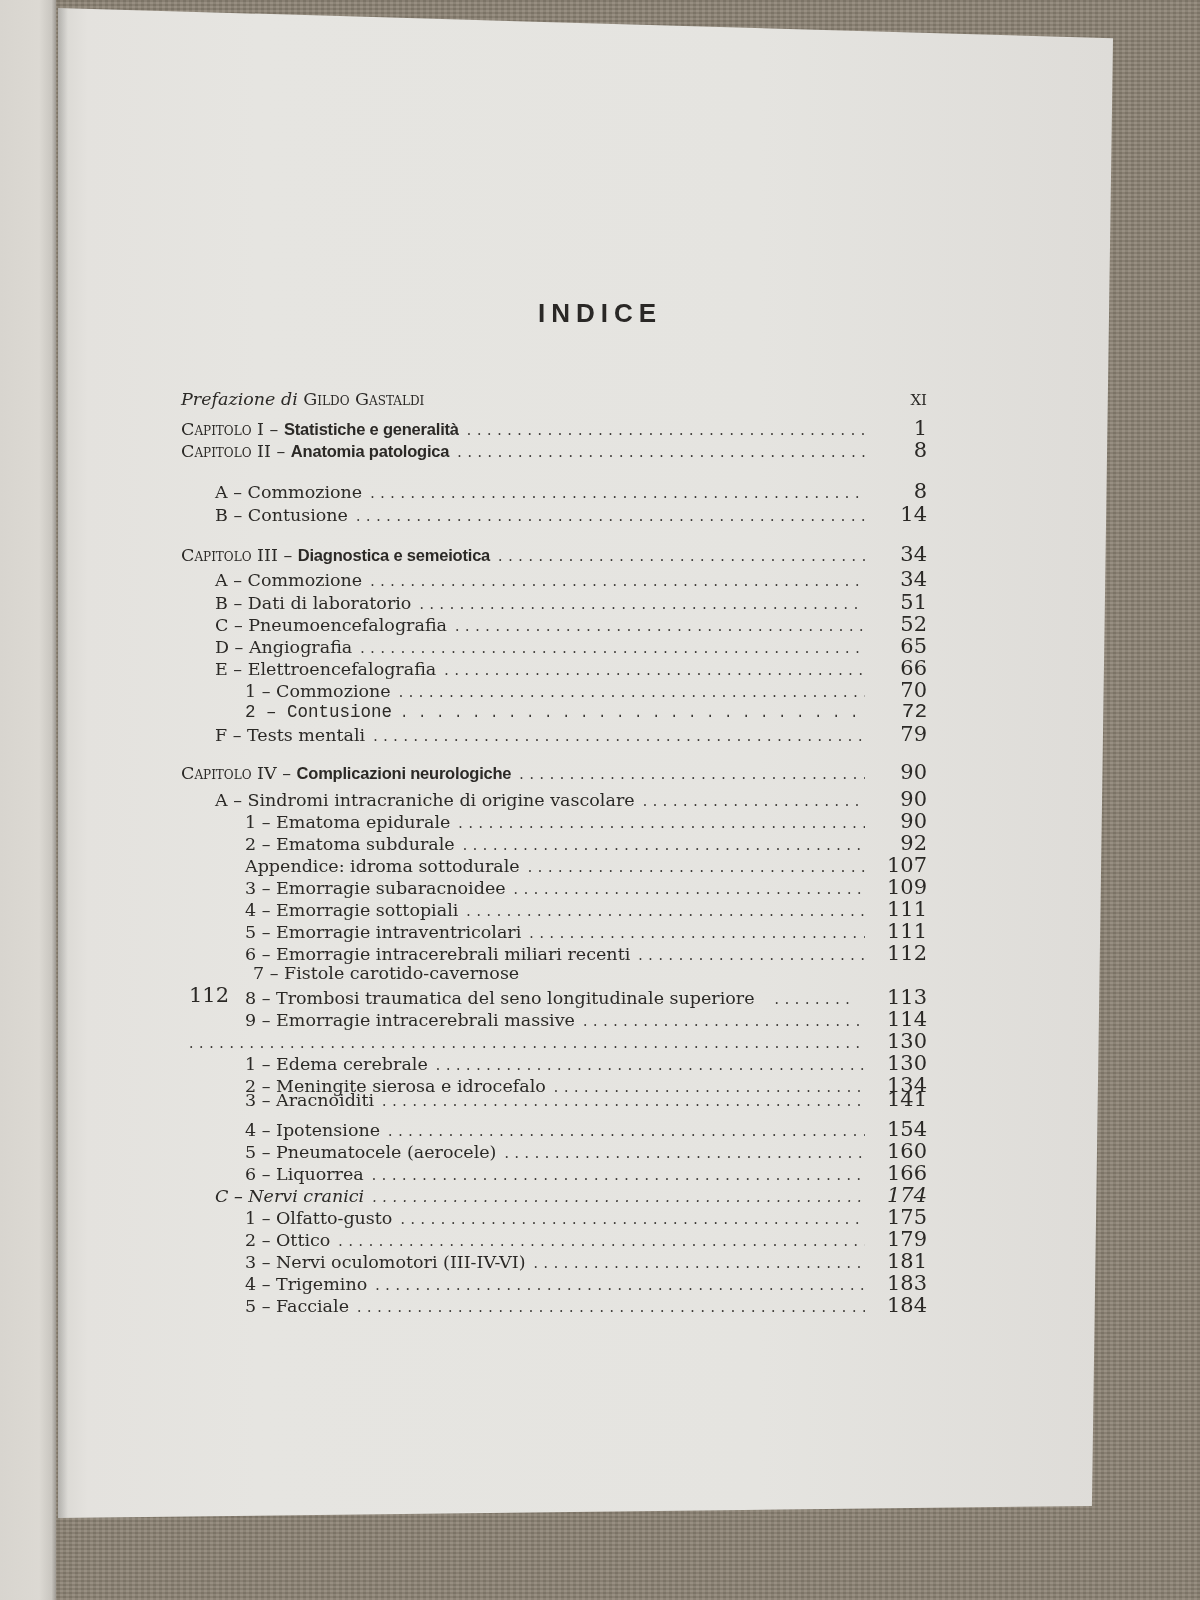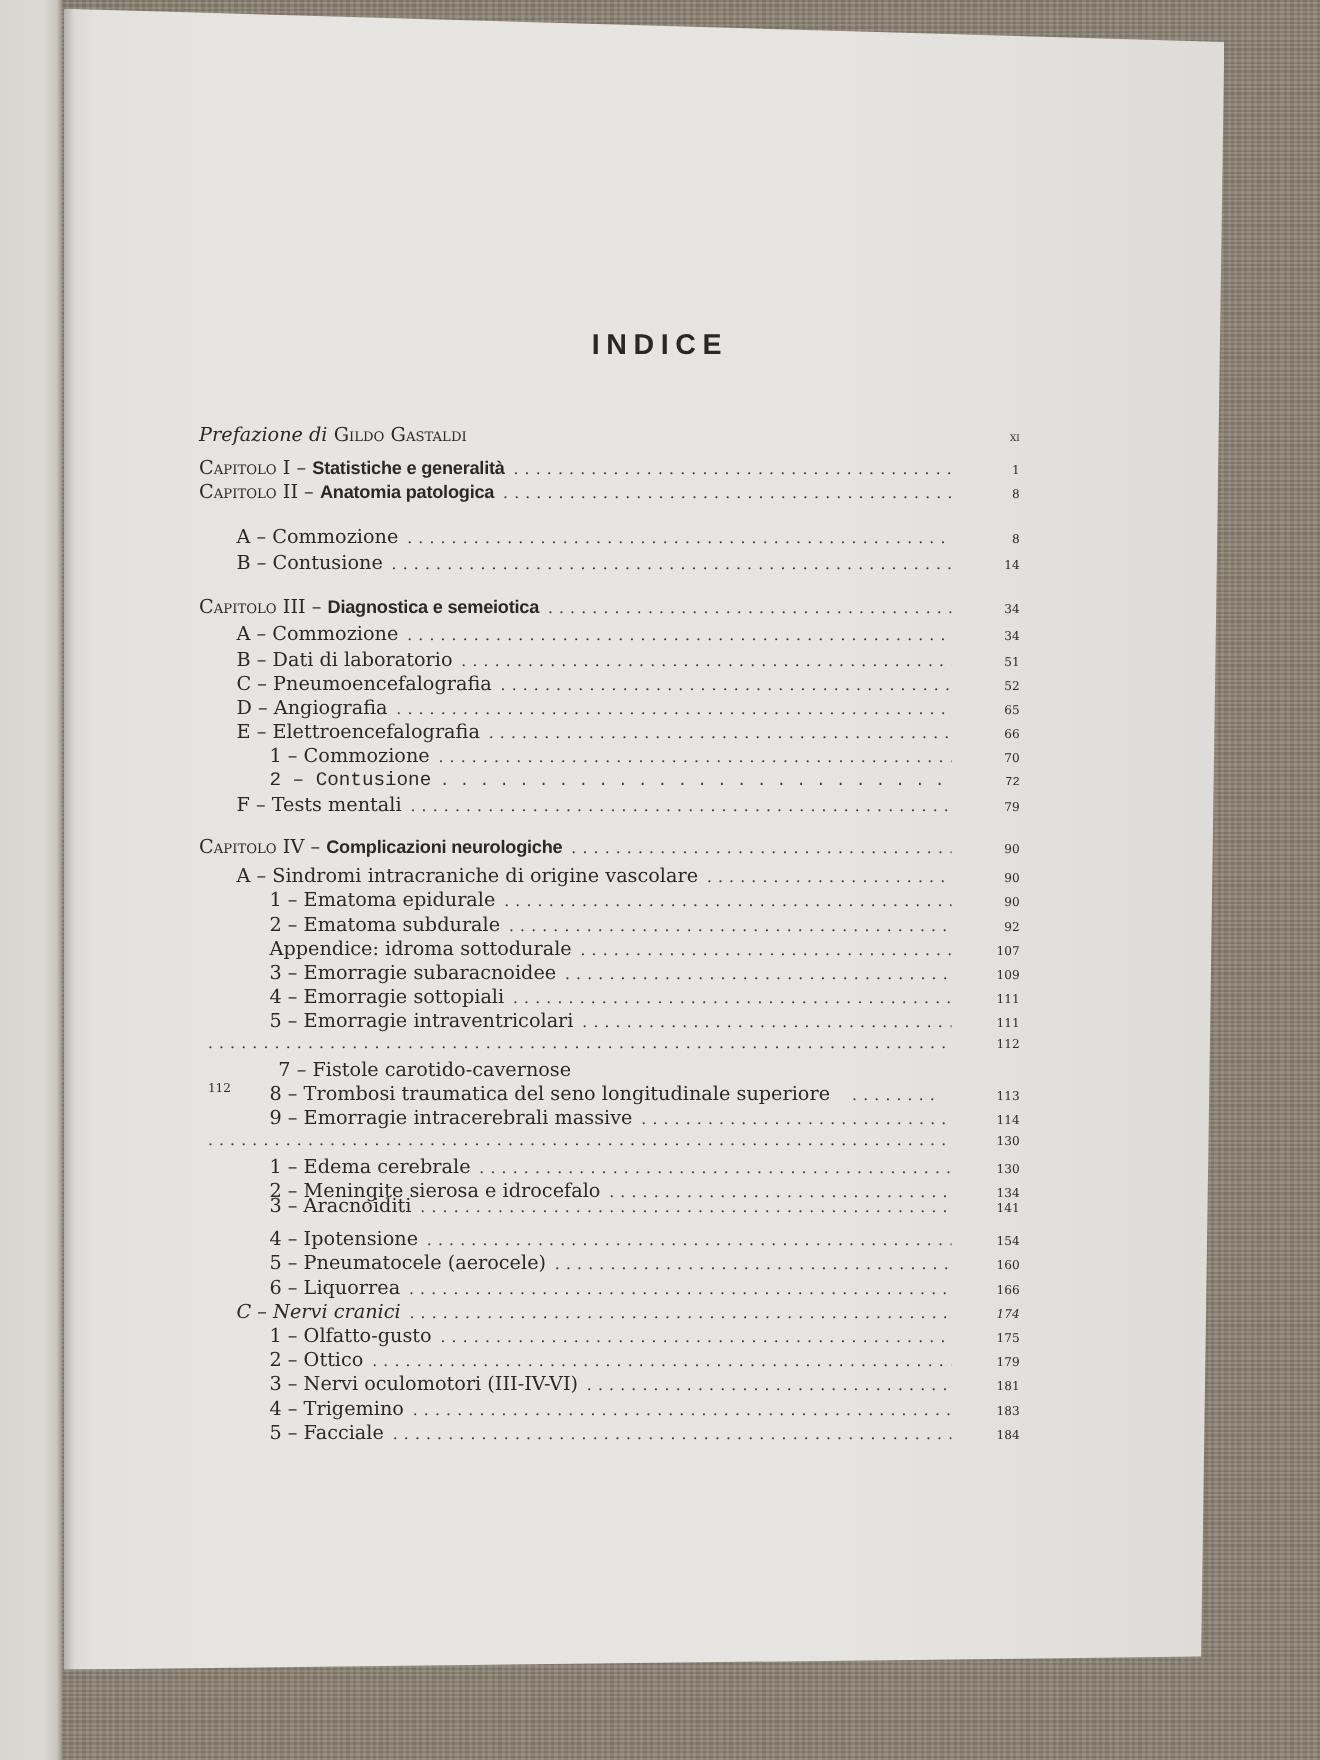--- a/index.html
+++ b/index.html
@@ -27,21 +27,21 @@
   .title {
     position: absolute; left: 0; width: 1200px; top: 298px; text-align: center;
     font-family: "Liberation Sans", sans-serif; font-weight: bold; font-size: 26px;
     letter-spacing: 6px; color: #2a2826;
   }
   .toc { position: absolute; left: 181px; top: 386px; width: 746px; color: #2b2926; }
   .row { position: absolute; left: 0; width: 746px; height: 22px; display: flex; align-items: baseline; font-size: 17.5px; white-space: nowrap; }
   .row .label { flex: 0 0 auto; }
   .row .leader { flex: 1 1 auto; overflow: hidden; margin: 0 10px 0 8px; letter-spacing: 3.4px; color: #3a3733; font-size: 14px; }
   .row .leader::before { content: ". . . . . . . . . . . . . . . . . . . . . . . . . . . . . . . . . . . . . . . . . . . . . . . . . . . . . . . . . . . . . . . . . . . . . . . . . . . . . . . . . . . . . . . . . . ."; letter-spacing: 0.6px; }
-  .row .page-num { flex: 0 0 52px; text-align: right; font-size: 11px; font-variant: small-caps; }
+  .row .page-num { flex: 0 0 52px; text-align: right; font-size: 21px; font-variant: small-caps; }
   .row.no-leader .leader::before { content: ""; }
   .sc { font-variant: small-caps; }
   .it { font-style: italic; }
   .bold { font-family: "Liberation Sans", sans-serif; font-weight: bold; font-stretch: condensed; font-size: 16.5px; letter-spacing: -0.2px; }
   .lvl1 { padding-left: 34px; }
   .lvl2 { padding-left: 64px; }
 </style>
 </head>
 <body>
 
@@ -158,20 +158,21 @@
       <span class="label lvl2">4 – Emorragie sottopiali</span>
       <span class="leader"></span>
       <span class="page-num">111</span>
     </div>
     <div class="row" style="top: 533px;">
       <span class="label lvl2">5 – Emorragie intraventricolari</span>
       <span class="leader"></span>
       <span class="page-num">111</span>
     </div>
     <div class="row" style="top: 555px;">
+      <span class="label lvl2">6 – Emorragie intracerebrali miliari recenti</span>
       <span class="leader"></span>
       <span class="page-num">112</span>
     </div>
     <div class="row" style="top: 577px; flex-direction: column;">
       <span class="label lvl2">7 – Fistole carotido-cavernose</span>
       <span class="leader"></span>
       <span class="page-num">112</span>
     </div>
     <div class="row" style="top: 599px; gap: 12px;">
       <span class="label lvl2">8 – Trombosi traumatica del seno longitudinale superiore</span>

